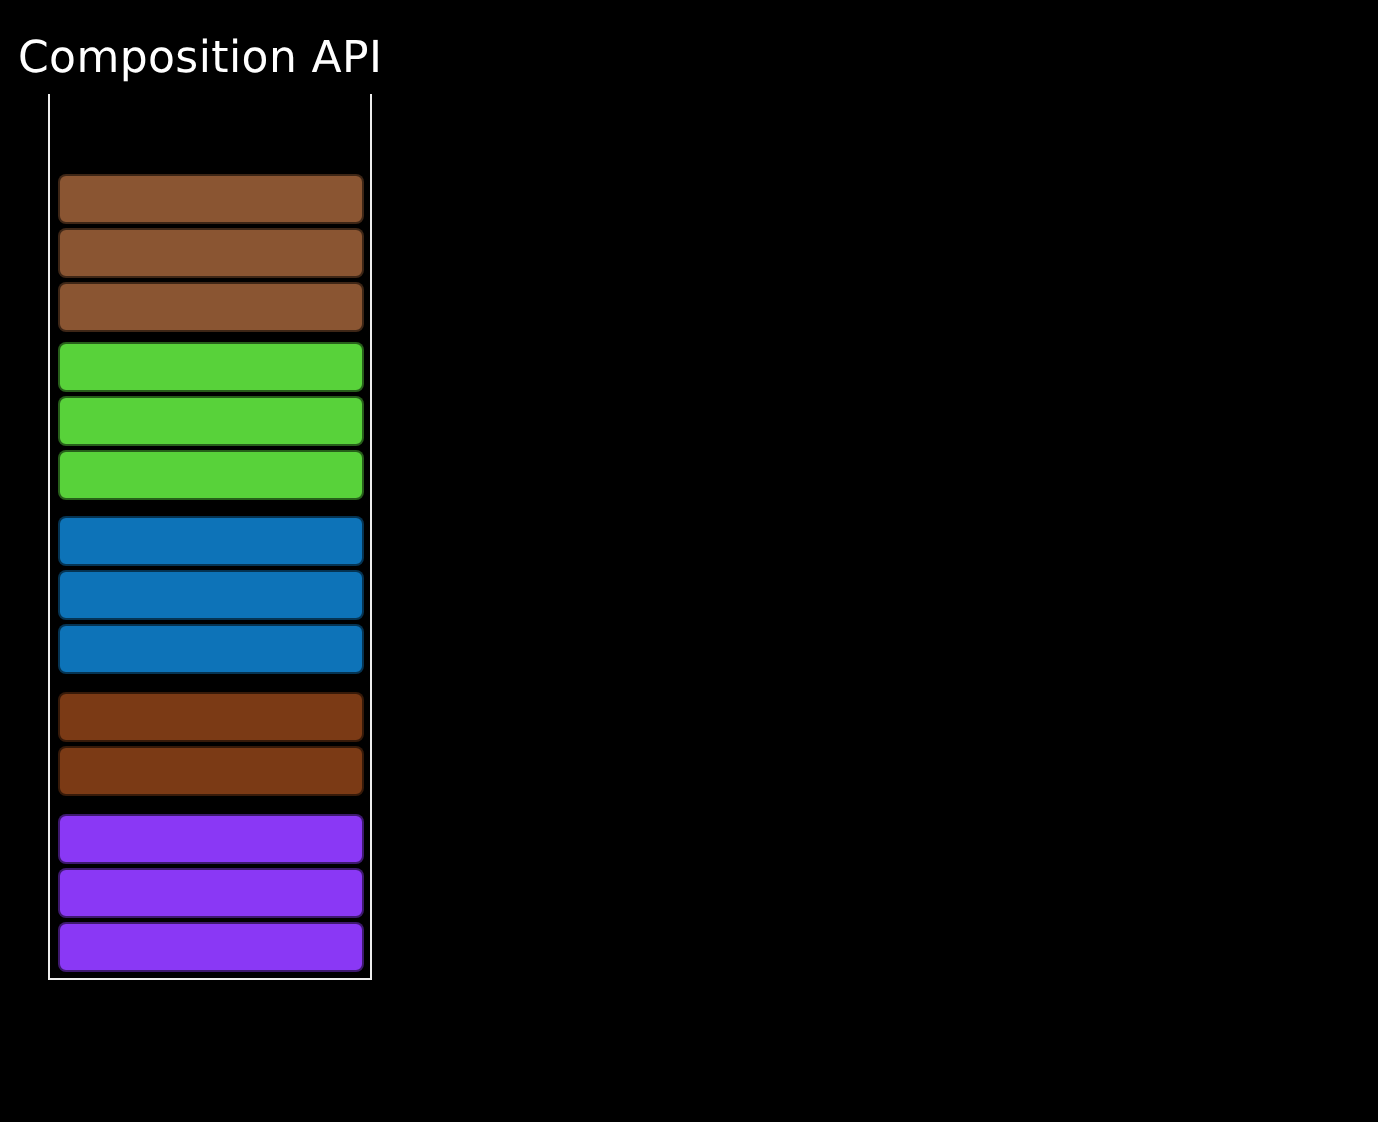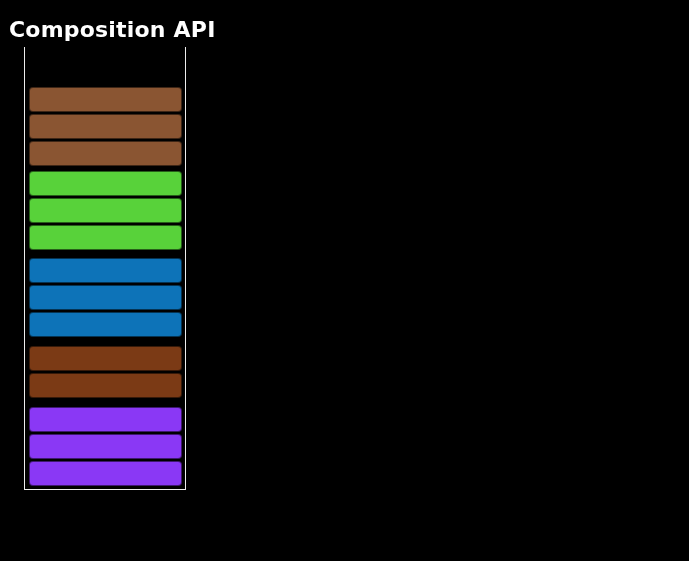--- a/index.html
+++ b/index.html
@@ -14,21 +14,21 @@
     background: #000000;
     overflow: hidden;
     font-family: "DejaVu Sans", "Liberation Sans", sans-serif;
   }
   .figure-title {
     position: absolute;
     left: 9px;
     top: 17px;
     margin: 0;
     font-size: 22px;
-    font-weight: 700;
+    font-weight: 400;
     color: #FFFFFF;
     white-space: nowrap;
     letter-spacing: 0.2px;
   }
   .composition-frame {
     position: absolute;
     left: 24px;
     top: 47px;
     width: 162px;
     height: 443px;

